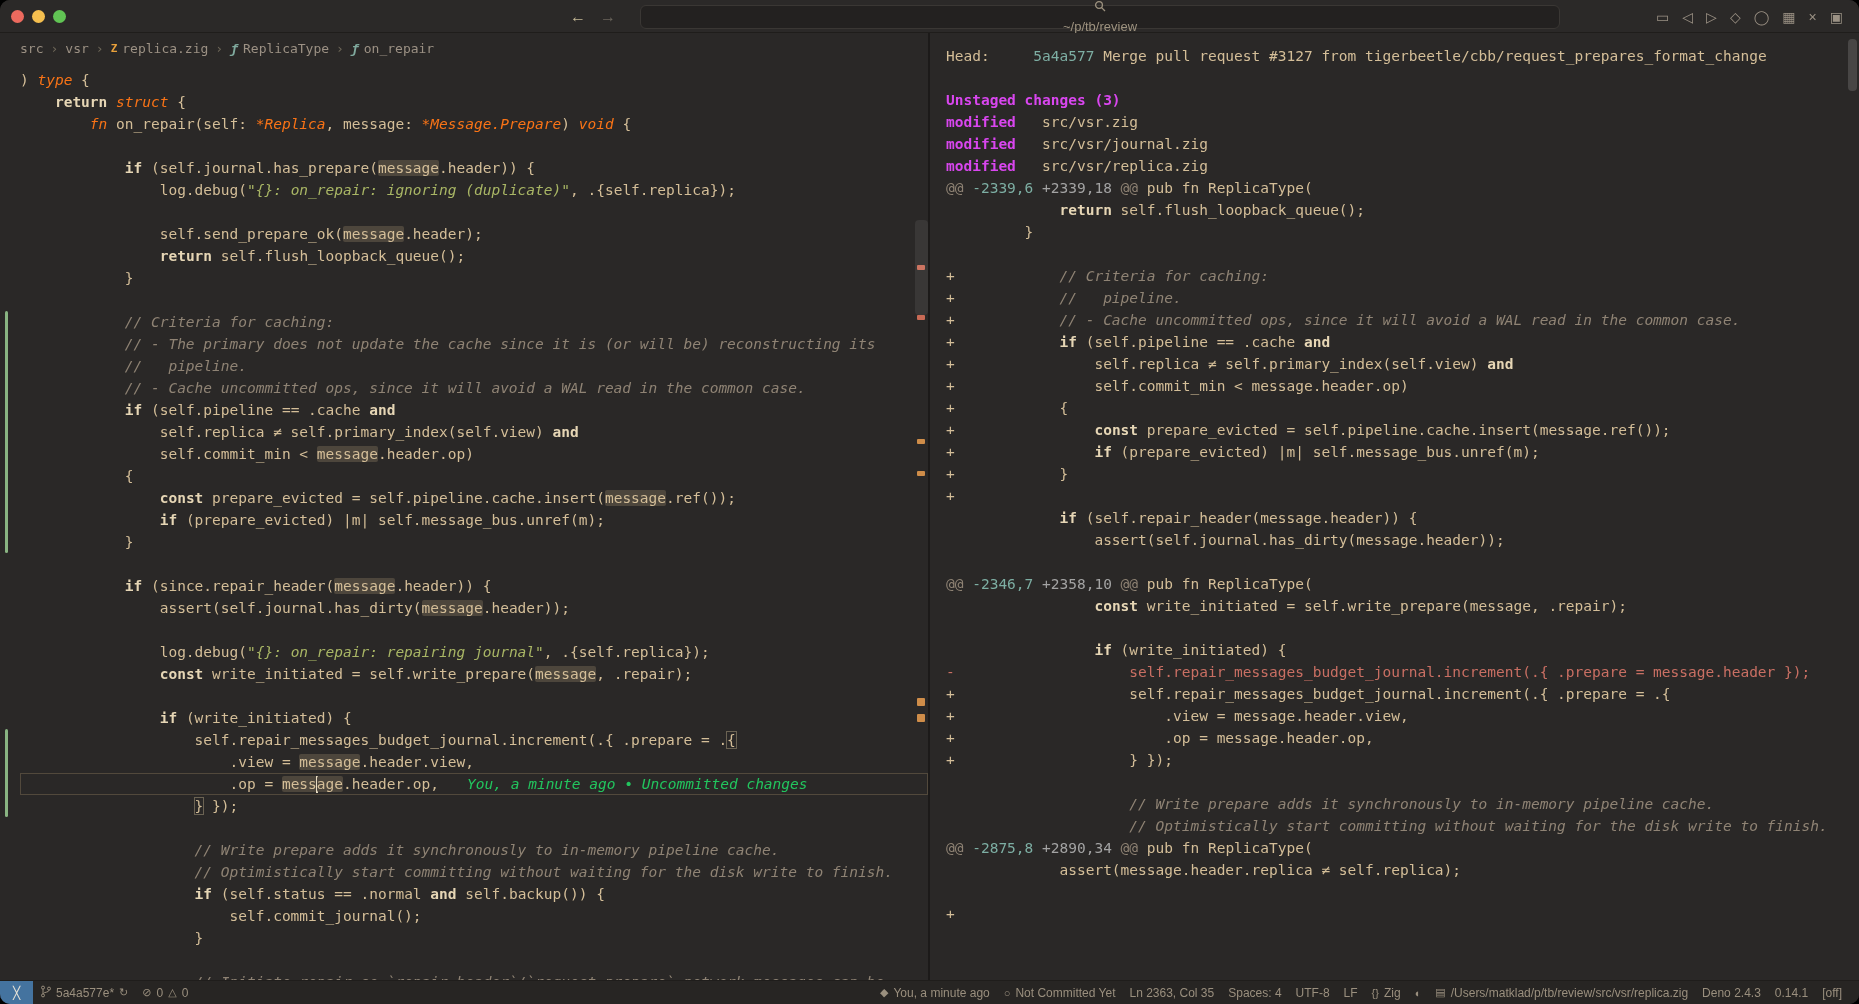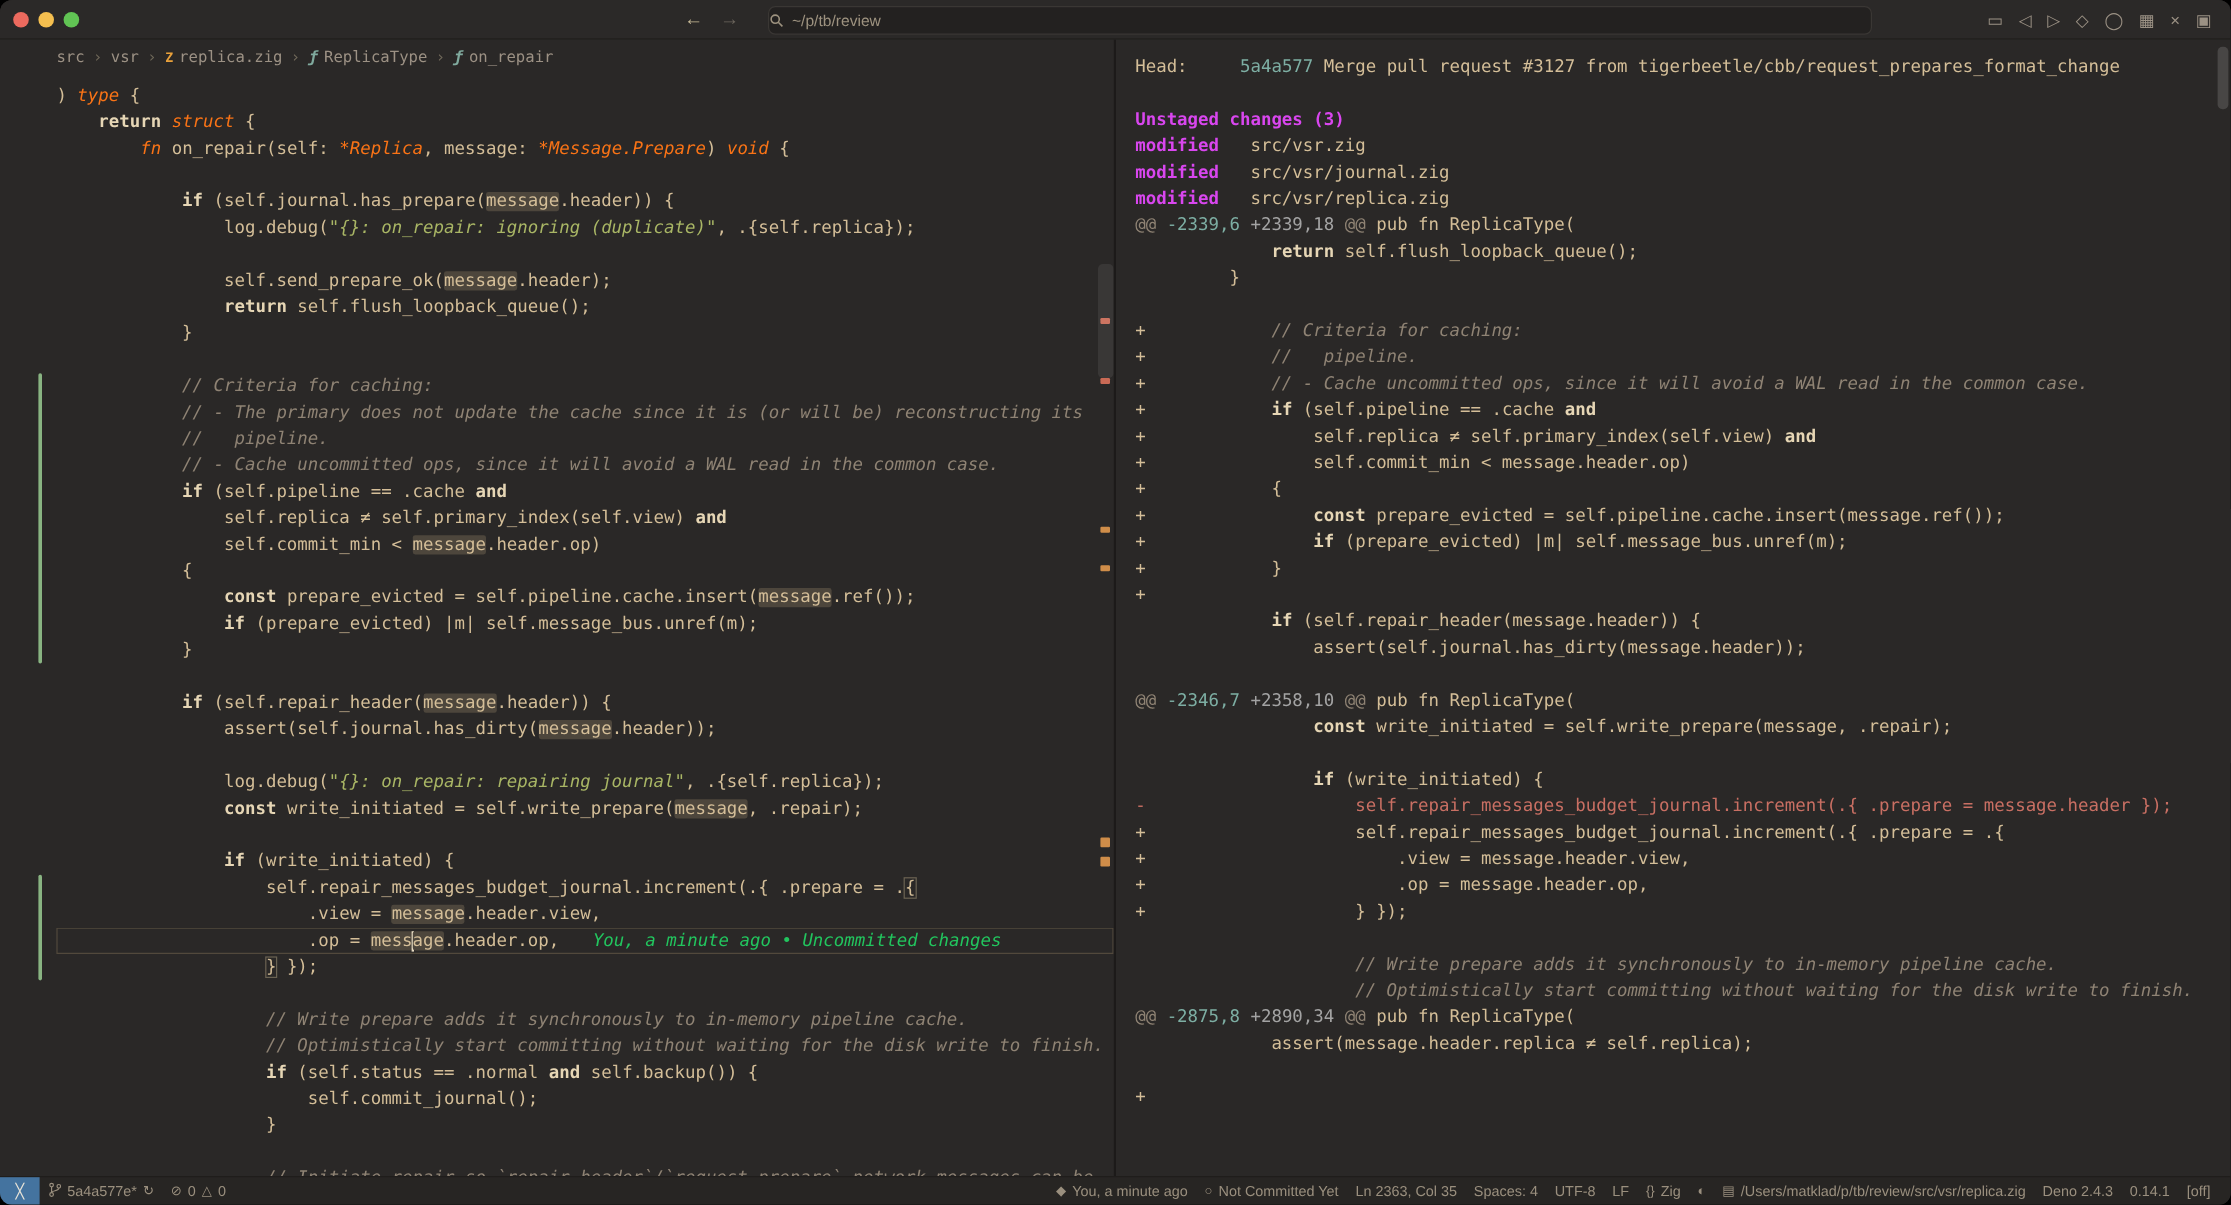--- a/index.html
+++ b/index.html
@@ -7,28 +7,28 @@
   body { font-family:"Liberation Sans", sans-serif; }
   .window { position:relative; width:1859px; height:1004px; background:#2a2827; overflow:hidden; border-radius:10px; }
 
   
   .titlebar { position:relative; height:33px; background:#2b2928; border-bottom:1px solid #1f1d1b; }
   .traffic { position:absolute; left:11px; top:10px; display:flex; gap:8px; }
   .tl { width:13px; height:13px; border-radius:50%; }
   .tl.red{ background:#ec6a5e; } .tl.yellow{ background:#f5bf4f; } .tl.green{ background:#61c454; }
   .nav { position:absolute; left:570px; top:0; height:33px; display:flex; align-items:center; gap:14px; font-size:16px; }
   .nav .back{ color:#c5b895; } .nav .fwd{ color:#6b655c; }
-  .command-center { position:absolute; left:640px; top:5px; width:920px; height:24px; background:#232120; border:1px solid #3a3734; border-radius:6px; display:flex; align-items:center; gap:7px; color:#9d927f; font-size:13px; }
+  .command-center { position:absolute; left:640px; top:5px; width:920px; height:24px; background:#232120; border:1px solid #3a3734; border-radius:6px; display:flex; align-items:center; justify-content:center; gap:7px; color:#9d927f; font-size:13px;flex-direction:column; }
   .cc-search { display:inline-flex; }
   .tb-icons { position:absolute; right:16px; top:0; height:33px; display:flex; align-items:center; gap:13px; color:#9b9184; font-size:14px; }
   .tb-icons span{ display:inline-block; }
 
   
   .main { display:flex; height:947px; }
-  .pane-left { position:relative; width:928px; background:#2a2827; overflow:hidden;padding-left:27px; }
+  .pane-left { position:relative; width:928px; background:#2a2827; overflow:hidden; }
   .sash { width:2px; background:#1c1a19; }
   .pane-right { position:relative; flex:1; background:#2a2827; overflow:hidden; }
 
   .breadcrumbs { height:30px; display:flex; align-items:center; padding-left:20px; gap:7px; font-family:"DejaVu Sans Mono", monospace; font-size:13px; color:#9c9184; }
   .bc-sep { color:#6f6859; }
   .bc-item { display:inline-flex; align-items:center; gap:5px; cursor:default; }
   .bc-ic { font-weight:bold; font-size:11px; }
   .bc-ic.zig-icon { color:#e9a13b; }
   .bc-ic.function-icon { color:#80aa9e; font-size:13px; font-style:italic; }
 
@@ -151,21 +151,21 @@
             <div class="cl"><span class="t-cm">            //   pipeline.</span></div>
             <div class="cl"><span class="t-cm">            // - Cache uncommitted ops, since it will avoid a WAL read in the common case.</span></div>
             <div class="cl"><span class="t-fg">            </span><span class="t-kw">if</span><span class="t-fg"> (self.pipeline == .cache </span><span class="t-kw">and</span></div>
             <div class="cl"><span class="t-fg">                self.replica ≠ self.primary_index(self.view) </span><span class="t-kw">and</span></div>
             <div class="cl"><span class="t-fg">                self.commit_min &lt; </span><span class="t-hl">message</span><span class="t-fg">.header.op)</span></div>
             <div class="cl"><span class="t-fg">            {</span></div>
             <div class="cl"><span class="t-fg">                </span><span class="t-kw">const</span><span class="t-fg"> prepare_evicted = self.pipeline.cache.insert(</span><span class="t-hl">message</span><span class="t-fg">.ref());</span></div>
             <div class="cl"><span class="t-fg">                </span><span class="t-kw">if</span><span class="t-fg"> (prepare_evicted) |m| self.message_bus.unref(m);</span></div>
             <div class="cl"><span class="t-fg">            }</span></div>
             <div class="cl"></div>
-            <div class="cl"><span class="t-fg">            </span><span class="t-kw">if</span><span class="t-fg"> (self.repair_header(</span><span class="t-hl">message</span><span class="t-fg">.header)) {</span></div>
+            <div class="cl"><span class="t-fg">            </span><span class="t-kw">if</span><span class="t-fg"> (since.repair_header(</span><span class="t-hl">message</span><span class="t-fg">.header)) {</span></div>
             <div class="cl"><span class="t-fg">                assert(self.journal.has_dirty(</span><span class="t-hl">message</span><span class="t-fg">.header));</span></div>
             <div class="cl"></div>
             <div class="cl"><span class="t-fg">                log.debug(</span><span class="t-st">"{}: on_repair: repairing journal"</span><span class="t-fg">, .{self.replica});</span></div>
             <div class="cl"><span class="t-fg">                </span><span class="t-kw">const</span><span class="t-fg"> write_initiated = self.write_prepare(</span><span class="t-hl">message</span><span class="t-fg">, .repair);</span></div>
             <div class="cl"></div>
             <div class="cl"><span class="t-fg">                </span><span class="t-kw">if</span><span class="t-fg"> (write_initiated) {</span></div>
             <div class="cl"><span class="t-fg">                    self.repair_messages_budget_journal.increment(.{ .prepare = .</span><span class="t-bm">{</span></div>
             <div class="cl"><span class="t-fg">                        .view = </span><span class="t-hl">message</span><span class="t-fg">.header.view,</span></div>
             <div class="cl cur"><span class="t-fg">                        .op = </span><span class="t-hl">mess</span><span class="cursor"></span><span class="t-hl">age</span><span class="t-fg">.header.op,</span><span class="blame">You, a minute ago • Uncommitted changes</span></div>
             <div class="cl"><span class="t-fg">                    </span><span class="t-bm">}</span><span class="t-fg"> });</span></div>

